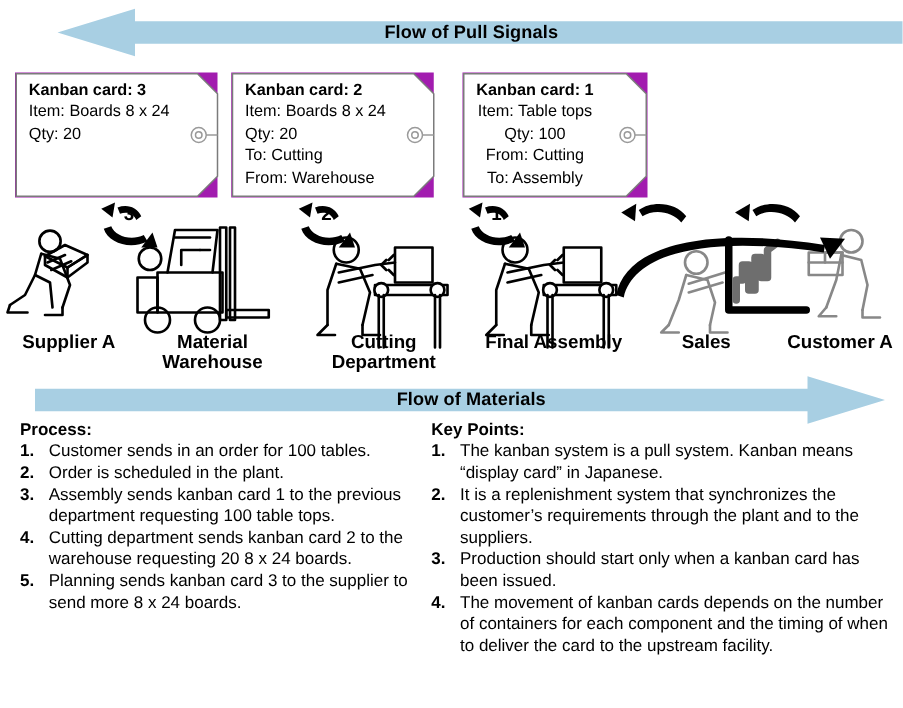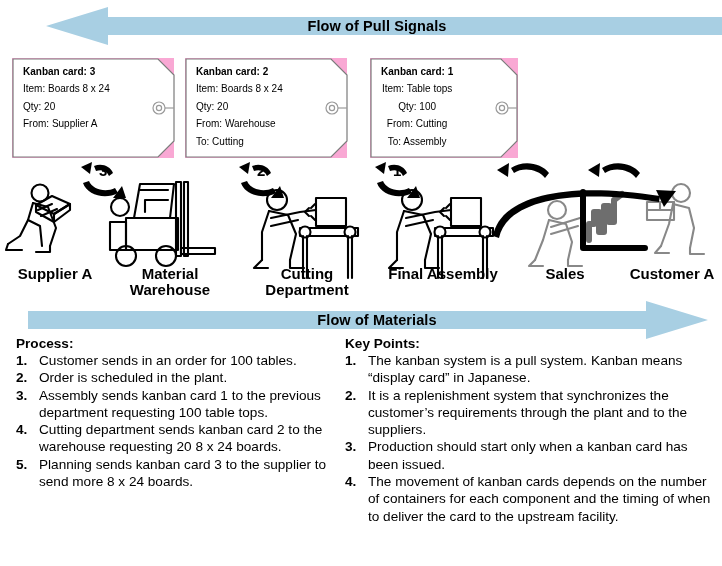--- a/index.html
+++ b/index.html
@@ -17,22 +17,22 @@
     position:absolute;left:0;top:0;width:722px;height:40px;
     display:flex;align-items:center;justify-content:center;
     font-size:14.5px;font-weight:bold;letter-spacing:.1px;color:#000;
   }
   #pull-banner{top:6px;}
   #materials-banner{top:300px;}
 
   
   .card{
     position:absolute;top:58px;height:100px;
-    background:#f9a8d4;
-    font-size:10px;line-height:17.4px;
+    background:#a21caf;
+    font-size:13px;line-height:17.4px;
   }
   .card .tagbg{position:absolute;left:0;top:0;}
   .card .body{position:absolute;left:11px;top:5px;}
   .card .title{font-weight:bold;}
   .card .ln{white-space:nowrap;}
   #card3{left:12px;width:162px;}
   #card2{left:185px;width:162px;}
   #card1{left:370px;width:148px;text-align:center;}
 
   
@@ -72,37 +72,36 @@
   <svg class="tagbg" width="175" height="100" viewBox="0 0 175 100">
     <path d="M1,1 H146 L162,17 V83 L146,99 H1 Z" fill="#ffffff" stroke="#7b7b7b" stroke-width="1.2"></path>
     <circle cx="147" cy="50" r="6" fill="none" stroke="#9a9a9a" stroke-width="1.2"></circle>
     <circle cx="147" cy="50" r="2.6" fill="none" stroke="#9a9a9a" stroke-width="1.2"></circle>
     <line x1="153" y1="50" x2="162" y2="50" stroke="#9a9a9a" stroke-width="1.2"></line>
   </svg>
   <div class="body">
     <div class="ln title">Kanban card: 3</div>
     <div class="ln">Item: Boards 8 x 24</div>
     <div class="ln">Qty: 20</div>
-    <div class="ln">From: Supplier A</div>
   </div>
 </div>
 
 <div class="card" id="card2">
   <svg class="tagbg" width="175" height="100" viewBox="0 0 175 100">
     <path d="M1,1 H146 L162,17 V83 L146,99 H1 Z" fill="#ffffff" stroke="#7b7b7b" stroke-width="1.2"></path>
     <circle cx="147" cy="50" r="6" fill="none" stroke="#9a9a9a" stroke-width="1.2"></circle>
     <circle cx="147" cy="50" r="2.6" fill="none" stroke="#9a9a9a" stroke-width="1.2"></circle>
     <line x1="153" y1="50" x2="162" y2="50" stroke="#9a9a9a" stroke-width="1.2"></line>
   </svg>
   <div class="body">
     <div class="ln title">Kanban card: 2</div>
     <div class="ln">Item: Boards 8 x 24</div>
     <div class="ln">Qty: 20</div>
+    <div class="ln">To: Cutting</div>
     <div class="ln">From: Warehouse</div>
-    <div class="ln">To: Cutting</div>
   </div>
 </div>
 
 <div class="card" id="card1">
   <svg class="tagbg" width="160" height="100" viewBox="0 0 160 100">
     <path d="M1,1 H131 L147,17 V83 L131,99 H1 Z" fill="#ffffff" stroke="#7b7b7b" stroke-width="1.2"></path>
     <circle cx="132" cy="50" r="6" fill="none" stroke="#9a9a9a" stroke-width="1.2"></circle>
     <circle cx="132" cy="50" r="2.6" fill="none" stroke="#9a9a9a" stroke-width="1.2"></circle>
     <line x1="138" y1="50" x2="147" y2="50" stroke="#9a9a9a" stroke-width="1.2"></line>
   </svg>

